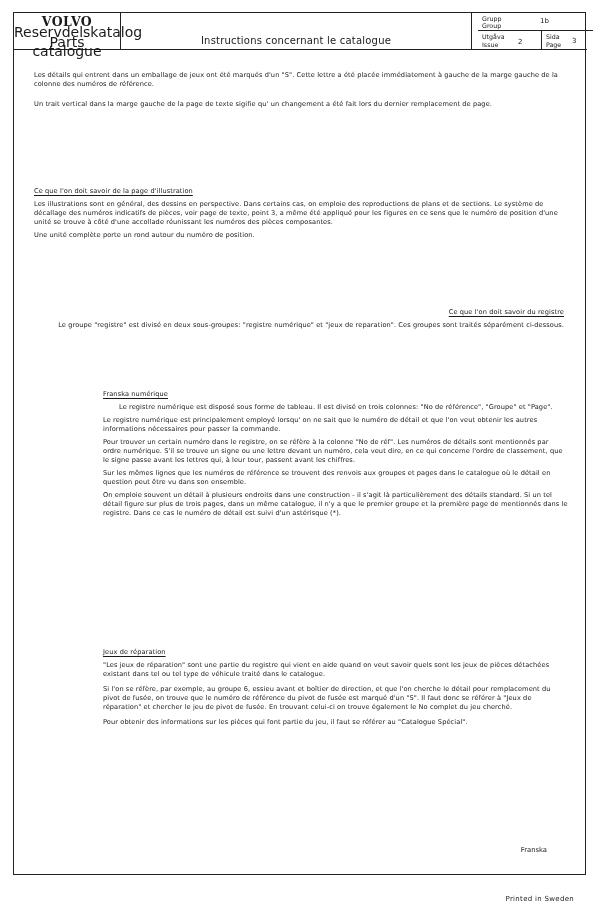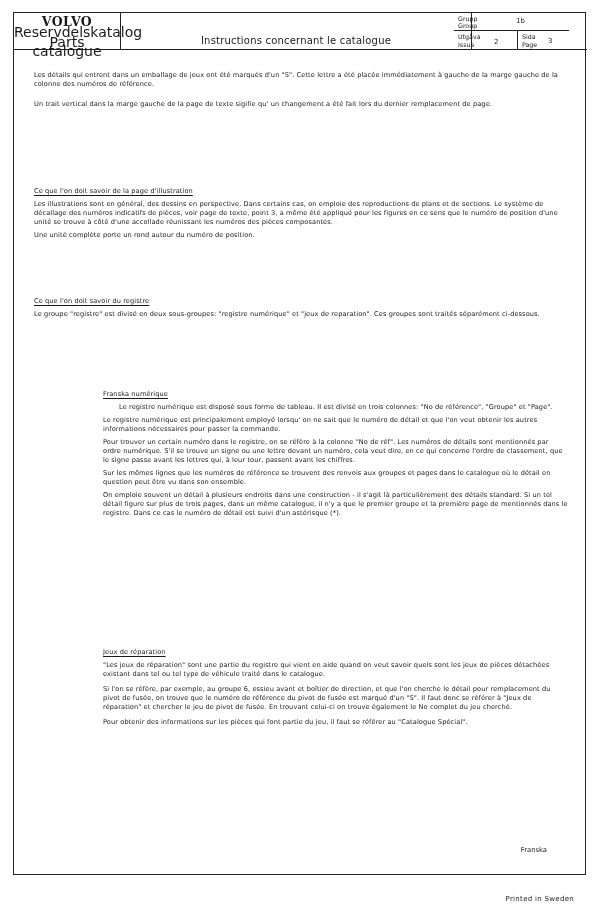--- a/index.html
+++ b/index.html
@@ -12,21 +12,21 @@
             border-bottom: 1.5px solid #222; box-sizing: border-box; }
   .logo-cell { position: absolute; left: 0; top: 0; width: 107px; height: 37px;
                border-right: 1.5px solid #222; box-sizing: border-box; text-align: center; }
   .brand { font-family: "DejaVu Serif", serif; font-weight: bold; font-size: 12.5px;
            letter-spacing: 0.5px; margin-top: 2px; line-height: 13px; }
   .cat-line { font-size: 14px; line-height: 9.5px; }
   .title-cell { position: absolute; left: 107px; top: 0; width: 351px; height: 37px;
                 border-right: 1.5px solid #222; box-sizing: border-box; }
   .title-text { position: absolute; left: 0; right: 0; top: 22px; text-align: center;
                 font-size: 10px; letter-spacing: 0.2px; }
-  .meta-cell { position: absolute; left: 440px; top: 0; width: 115px; height: 37px; }
+  .meta-cell { position: absolute; left: 464px; top: 0; width: 115px; height: 37px; }
   .group-row { position: absolute; left: 0; top: 0; width: 115px; height: 18px;
                border-bottom: 1.2px solid #222; box-sizing: border-box; }
   .issue-cell { position: absolute; left: 0; top: 18px; width: 64px; height: 19px;
                 border-right: 1.2px solid #222; box-sizing: border-box; }
   .page-cell { position: absolute; left: 64px; top: 18px; width: 51px; height: 19px; }
   .lbl { position: absolute; font-size: 6.3px; line-height: 7px; }
   .val { position: absolute; font-size: 7px; }
   .body-text { position: absolute; font-size: 6.6px; line-height: 9px; letter-spacing: 0.1px; }
   .body-text p { margin: 0; }
   .heading { text-decoration: underline; text-underline-offset: 2px; }
@@ -71,21 +71,21 @@
       <p>Les détails qui entrent dans un emballage de jeux ont été marqués d'un "S". Cette lettre a été placée immédiatement à gauche de la marge gauche de la colonne des numéros de référence.</p>
       <p style="margin-top:11px;">Un trait vertical dans la marge gauche de la page de texte sigifie qu' un changement a été fait lors du dernier remplacement de page.</p>
     </div>
 
     <div class="body-text" style="left:20px; top:174px; width:530px;">
       <p class="heading">Ce que l'on doit savoir de la page d'illustration</p>
       <p style="margin-top:4px;">Les illustrations sont en général, des dessins en perspective. Dans certains cas, on emploie des reproductions de plans et de sections. Le système de décallage des numéros indicatifs de pièces, voir page de texte, point 3, a même été appliqué pour les figures en ce sens que le numéro de position d'une unité se trouve à côté d'une accollade réunissant les numéros des pièces composantes.</p>
       <p style="margin-top:4px;">Une unité complète porte un rond autour du numéro de position.</p>
     </div>
 
-    <div class="body-text" style="left:20px; top:284px; width:530px;">
+    <div class="body-text" style="left:20px; top:295px; width:530px;text-align:right;">
       <p class="heading">Ce que l'on doit savoir du registre</p>
       <p style="margin-top:4px;">Le groupe "registre" est divisé en deux sous-groupes: "registre numérique" et "jeux de reparation". Ces groupes sont traités séparément ci-dessous.</p>
     </div>
 
     <div class="body-text" style="left:89px; top:377px; width:465px;">
       <p class="heading">Franska numérique</p>
       <p style="margin-top:4px;margin-left:16px;">Le registre numérique est disposé sous forme de tableau. Il est divisé en trois colonnes: "No de référence", "Groupe" et "Page".</p>
       <p style="margin-top:4px;">Le registre numérique est principalement employé lorsqu' on ne sait que le numéro de détail et que l'on veut obtenir les autres informations nécessaires pour passer la commande.</p>
       <p style="margin-top:4px;">Pour trouver un certain numéro dans le registre, on se réfère à la colonne "No de réf". Les numéros de détails sont mentionnés par ordre numérique. S'il se trouve un signe ou une lettre devant un numéro, cela veut dire, en ce qui concerne l'ordre de classement, que le signe passe avant les lettres qui, à leur tour, passent avant les chiffres.</p>
       <p style="margin-top:4px;">Sur les mêmes lignes que les numéros de référence se trouvent des renvois aux groupes et pages dans le catalogue où le détail en question peut être vu dans son ensemble.</p>

